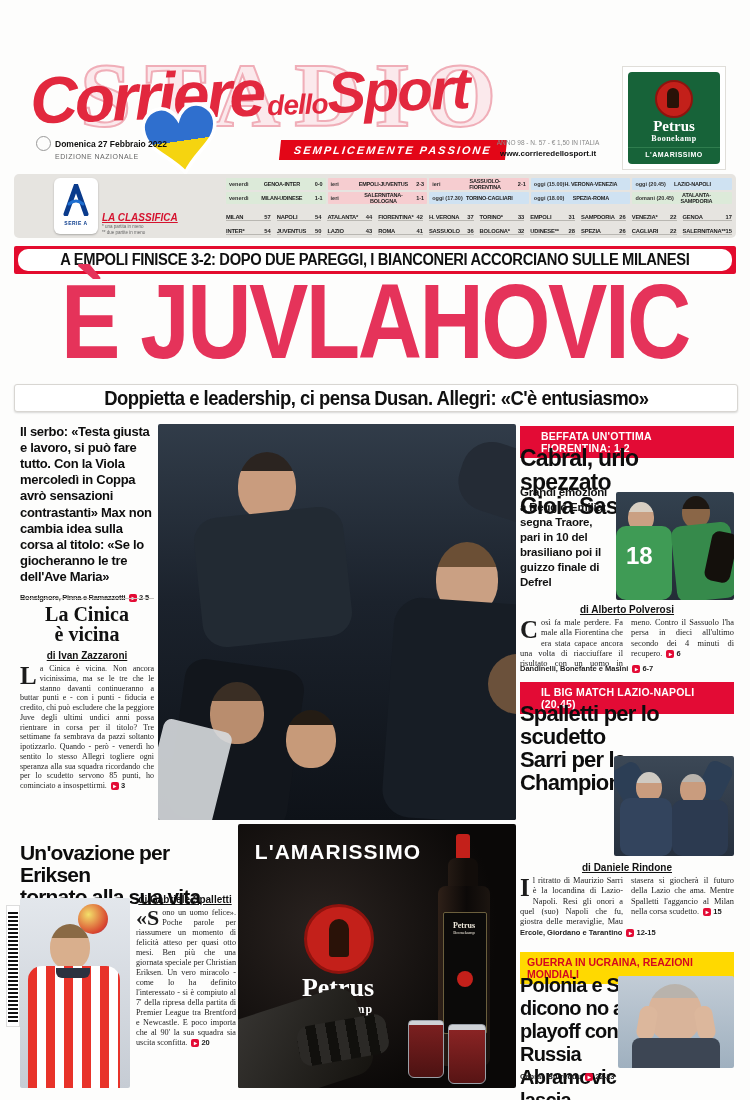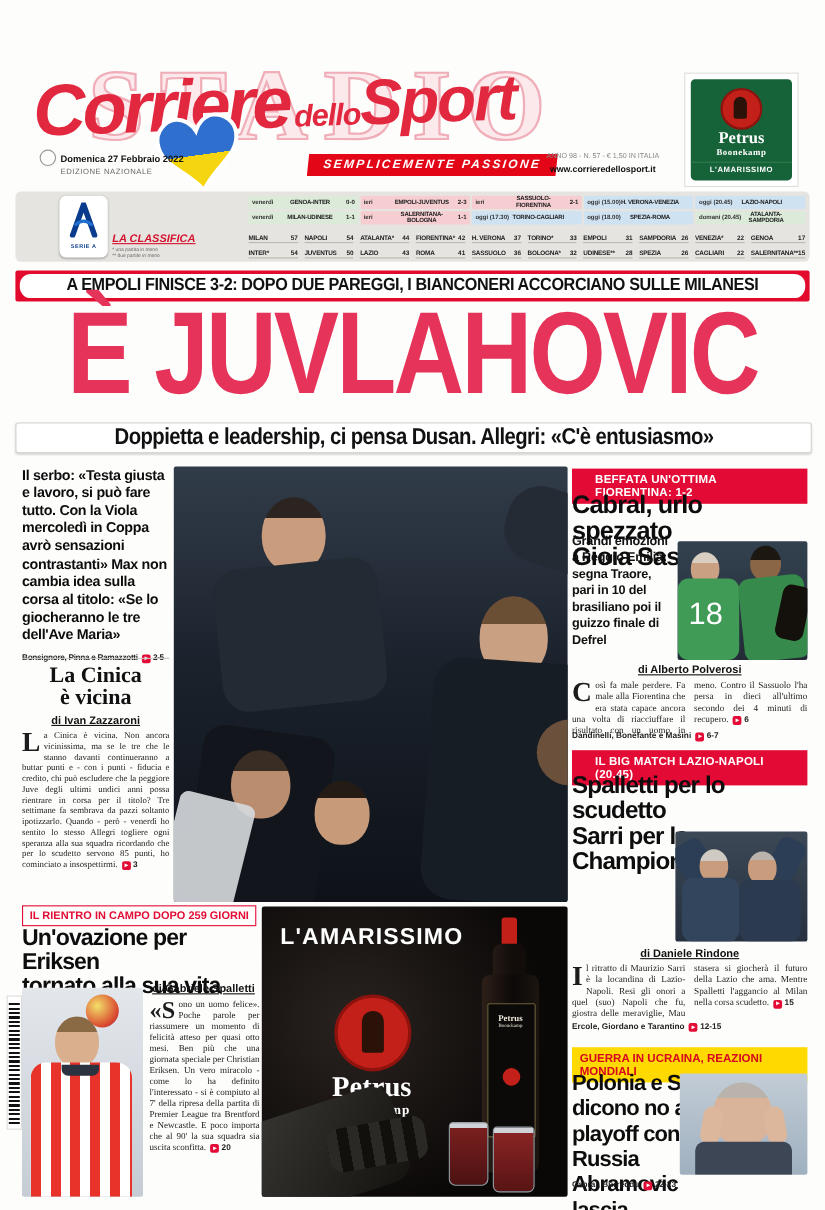--- a/index.html
+++ b/index.html
@@ -350,21 +350,21 @@
     <span class="lbl-red">BEFFATA UN'OTTIMA FIORENTINA: 1-2</span>
   </div>
   <div class="abs r story-hl fio-hl">
     <div>Cabral, urlo spezzato</div>
     <div>Gioia Sassuolo al 94'</div>
   </div>
   <div class="abs lede fio-lede" style="left:520px;">Grandi emozioni a Reggio Emilia: segna Traore, pari in 10 del brasiliano poi il guizzo finale di Defrel</div>
   <div class="photo" style="left:616px;top:492px;width:118px;height:108px;background:linear-gradient(180deg,#33414f,#232c36);">
     <span class="head" style="left:12px;top:10px;width:26px;height:30px;background:linear-gradient(180deg,#d8cfc2 34%,#caa083 34%);"></span>
     <span class="abs" style="left:0px;top:34px;width:56px;height:74px;background:#3f9b55;border-radius:10px;"></span>
-    <span class="abs" style="left:10px;top:50px;color:#fff;font-weight:400;font-size:28px;">18</span>
+    <span class="abs" style="left:10px;top:50px;color:#fff;font-weight:700;font-size:24px;">18</span>
     <span class="head" style="left:66px;top:4px;width:28px;height:32px;background:linear-gradient(180deg,#1d1712 40%,#8a6647 40%);"></span>
     <span class="abs" style="left:58px;top:32px;width:60px;height:76px;background:#368a4b;border-radius:10px;transform:rotate(-6deg);"></span>
     <span class="abs" style="left:92px;top:40px;width:26px;height:50px;background:#14100c;border-radius:8px;transform:rotate(12deg);"></span>
   </div>
   <div class="abs r byline-c fio-by">di Alberto Polverosi</div>
   <div class="abs r serif two-col fio-body">
     <span class="dropcap">C</span><span>osì fa male perdere. Fa male alla Fiorentina che era stata capace ancora una volta di riacciuffare il risultato con un uomo in meno. Contro il Sassuolo l'ha persa in dieci all'ultimo secondo dei 4 minuti di recupero.</span>
     <span class="pgicon">▸</span><b style="font-family:'Liberation Sans',sans-serif;font-size:7.5px;">6</b>
   </div>
   <div class="abs r footline fio-foot">
@@ -405,23 +405,20 @@
     <span class="head" style="left:30px;top:8px;width:54px;height:58px;background:linear-gradient(180deg,#b9b3ac 24%,#d9b49a 24%);"></span>
     <span class="abs" style="left:20px;top:30px;width:18px;height:34px;background:#dcb79c;border-radius:8px;transform:rotate(10deg);"></span>
     <span class="abs" style="left:78px;top:30px;width:18px;height:34px;background:#dcb79c;border-radius:8px;transform:rotate(-10deg);"></span>
     <span class="abs" style="left:14px;top:62px;width:88px;height:30px;background:#3d4654;border-radius:8px 8px 0 0;"></span>
   </div>
   <div class="abs r footline ukr-foot">
     <span>Cabral, Burreddu</span>
     <span class="pgicon">▸</span><b>22-23</b>
   </div>
 
-  <div class="abs erk-label">
-    <span class="lbl-outline" style="font-size:10px;">IL RIENTRO IN CAMPO DOPO 259 GIORNI</span>
-  </div>
   <div class="abs story-hl erk-hl">
     <div>Un'ovazione per Eriksen</div>
     <div>tornato alla sua vita vera</div>
   </div>
   <div class="barcode abs">
       <i></i>
     </div>
   <div class="photo" style="left:20px;top:898px;width:110px;height:190px;background:linear-gradient(180deg,#e3e7ec,#c6ccd4);">
     <span class="abs" style="left:58px;top:6px;width:30px;height:30px;border-radius:50%;background:radial-gradient(circle at 35% 35%,#f3e06a,#d8452e 70%,#7c2a7e);"></span>
     <span class="head" style="left:30px;top:26px;width:40px;height:46px;background:linear-gradient(180deg,#8a6a45 30%,#d9af8d 30%);"></span>

